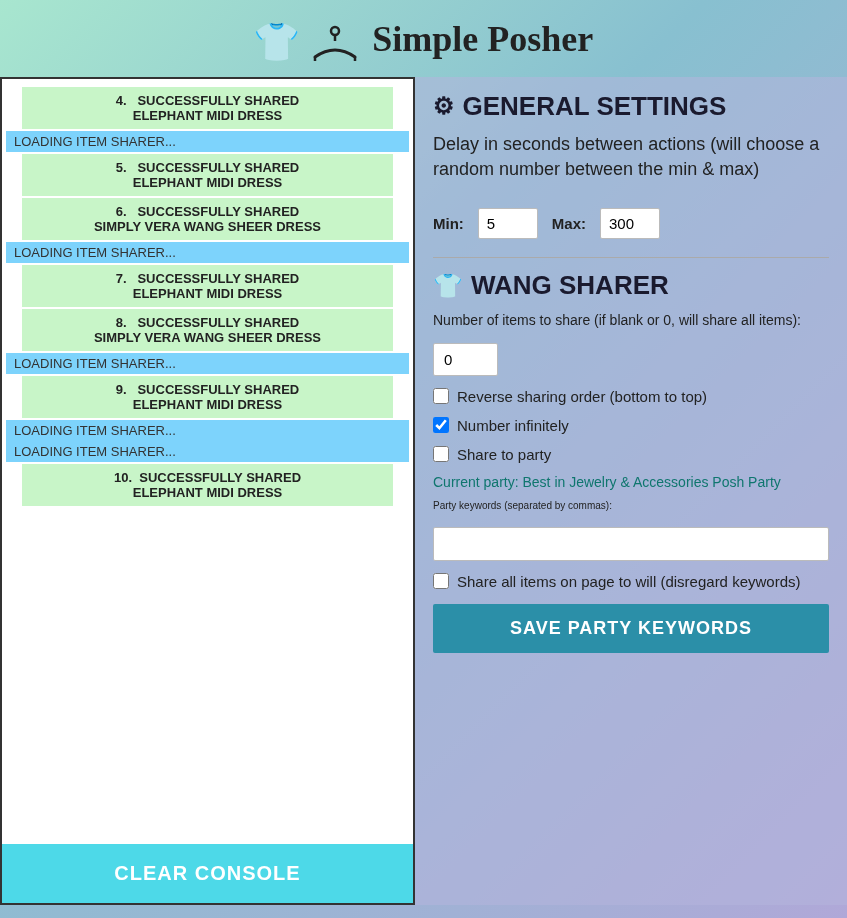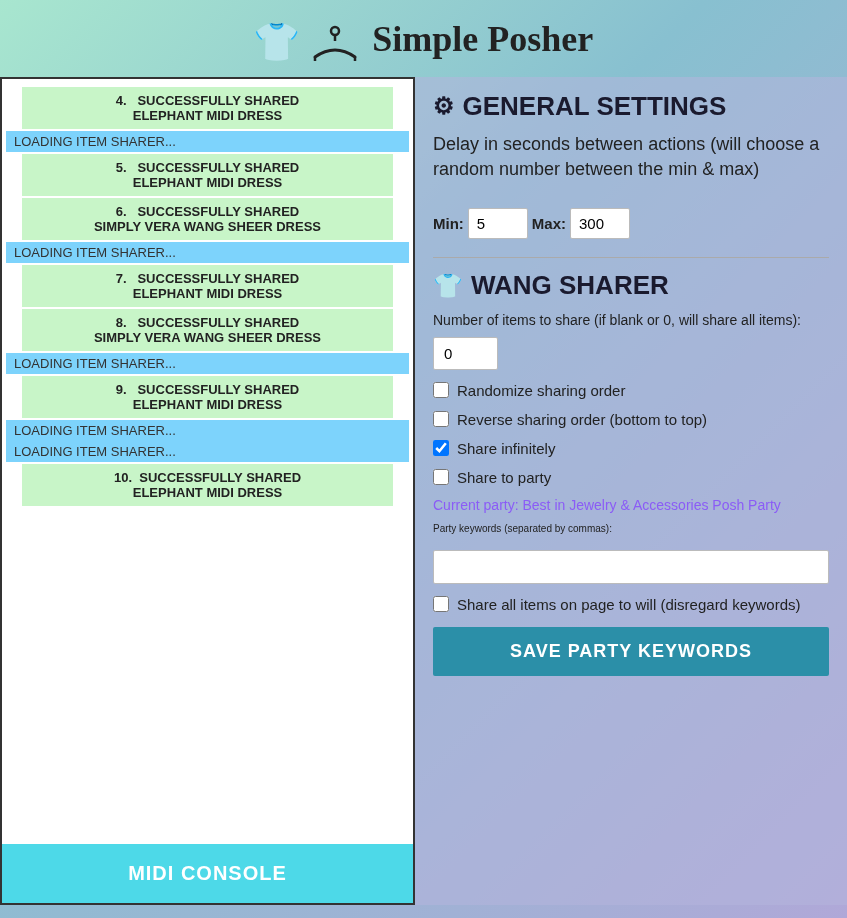--- a/index.html
+++ b/index.html
@@ -104,21 +104,21 @@
     }
     .settings-desc {
       font-size: 18px;
       color: #222;
       margin-bottom: 26px;
       line-height: 1.4;
     }
     .min-max-row {
       display: flex;
       align-items: center;
-      gap: 4px;
+      gap: 14px;
       margin-bottom: 18px;
     }
     .min-max-row label {
       font-size: 15px;
       color: #222;
       font-weight: bold;
     }
     .min-max-row input[type="text"] {
       width: 60px;
       padding: 6px 8px;
@@ -131,21 +131,21 @@
       border: none;
       border-top: 1px solid #aaa;
       margin: 8px 0 12px 0;
     }
     .item-sharer-section {
       margin-top: 4px;
     }
     .share-count-desc {
       font-size: 14px;
       color: #222;
-      margin-bottom: 6px;
+      margin-bottom: 12px;
       line-height: 1.4;
     }
     .share-count-input {
       width: 65px;
       padding: 7px 10px;
       font-size: 15px;
       border: 1px solid #bbb;
       border-radius: 2px;
       margin-bottom: 10px;
       background: #fff;
@@ -163,21 +163,21 @@
       cursor: pointer;
     }
     .checkbox-row label {
       font-size: 15px;
       color: #222;
       cursor: pointer;
       line-height: 1.4;
     }
     .party-info {
       font-size: 14px;
-      color: #8b5cf6;
+      color: #0f766e;
       margin-bottom: 8px;
       line-height: 1.4;
     }
     .party-keywords-label {
       font-size: 10px;
       color: #222;
       margin-bottom: 16px;
     }
     .party-keywords-input {
       width: 100%;
@@ -269,21 +269,21 @@
       <div class="console-entry loading">LOADING ITEM SHARER...</div>
       <div class="console-entry loading">LOADING ITEM SHARER...</div>
 
       <div class="console-entry success">
         <span>10.&nbsp;</span>
         SUCCESSFULLY SHARED<br>ELEPHANT MIDI DRESS
       </div>
 
     </div>
 
-    <button class="clear-btn">MIDI CONSOLE</button>
+    <button class="clear-btn">CLEAR CONSOLE</button>
   </div>
 
   <div class="settings-panel">
 
     <div class="section-title">
       <span class="icon">⚙</span>
       <span>GENERAL SETTINGS</span>
     </div>
     <p class="settings-desc">Delay in seconds between actions (will choose a random number between the min &amp; max)</p>
 
@@ -299,33 +299,29 @@
     <div class="item-sharer-section">
       <div class="section-title">
         <span class="icon">👕</span>
         <span>WANG SHARER</span>
       </div>
 
       <p class="share-count-desc">Number of items to share (if blank or 0, will share all items):</p>
       <input type="text" class="share-count-input" value="0" style="">
 
       
-      <div class="checkbox-row">
-        <input type="checkbox" id="randomize" style="">
-        <label for="randomize">Randomize sharing order</label>
-      </div>
 
       <div class="checkbox-row">
         <input type="checkbox" id="reverse" style="">
         <label for="reverse">Reverse sharing order (bottom to top)</label>
       </div>
 
       <div class="checkbox-row">
         <input type="checkbox" id="infinite" checked="" style="">
-        <label for="infinite">Share infinitely</label>
+        <label for="infinite">Number infinitely</label>
       </div>
 
       <div class="checkbox-row">
         <input type="checkbox" id="party" style="">
         <label for="party">Share to party</label>
       </div>
 
       
       <p class="party-info">Current party: Best in Jewelry &amp; Accessories Posh Party</p>
 

